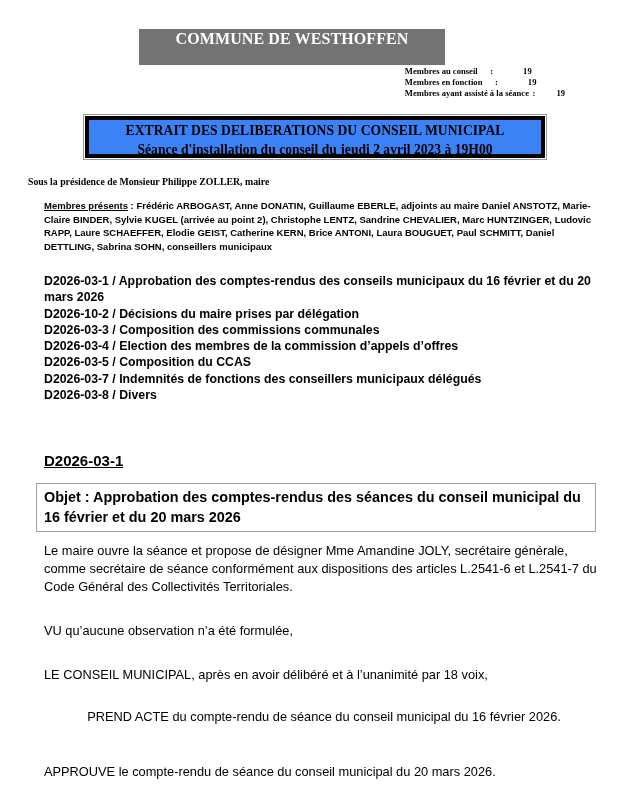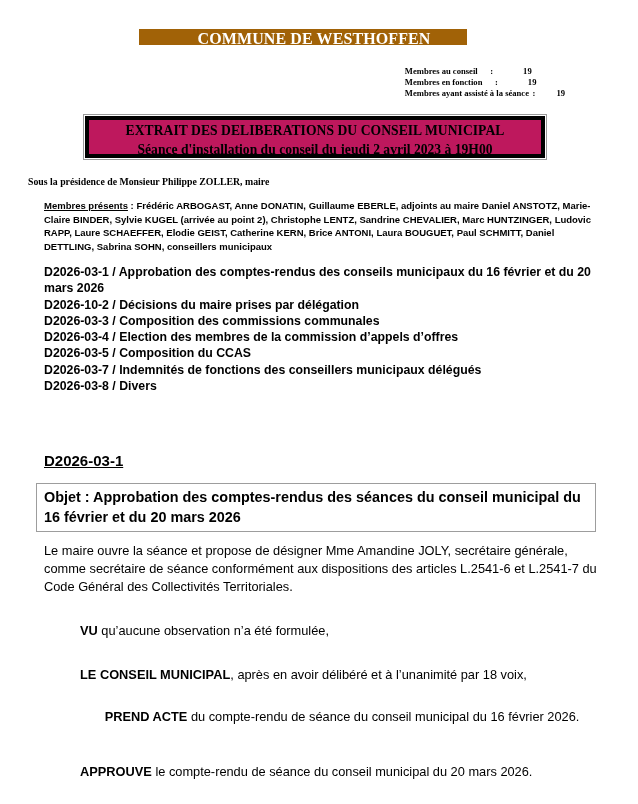--- a/index.html
+++ b/index.html
@@ -1,62 +1,62 @@
 <!DOCTYPE html>
 <html><head>
   <meta charset="utf-8">
   <style>
     html, body { margin: 0; padding: 0; background: #ffffff; }
     body { width: 638px; height: 804px; position: relative; overflow: hidden; color: #000; }
     .serif { font-family: "Liberation Serif", "DejaVu Serif", serif; }
     .sans { font-family: "Liberation Sans", "DejaVu Sans", sans-serif; }
 
     .commune-banner {
-      position: absolute; left: 139px; top: 29px; width: 306px; height: 16px;
-      background: #a16207; color: #fff; text-align: center;
-      font-size: 16px; font-weight: bold; line-height: 20px; letter-spacing: 0.1px; padding-left: 22px;
+      position: absolute; left: 139px; top: 29px; width: 306px; height: 36px;
+      background: #737373; color: #fff; text-align: center;
+      font-size: 16px; font-weight: bold; line-height: 20px; letter-spacing: 0.1px;
     }
 
     .members-stats { position: absolute; top: 66px; right: 73px; font-size: 8.6px; font-weight: bold; line-height: 11px; }
     .members-stats .row { display: flex; justify-content: flex-start; }
     .members-stats .lbl { text-align: right; }
     .members-stats .colon { width: 28px; text-align: center; }
     .members-stats .val { width: 26px; text-align: right; }
 
     .extract-box {
       position: absolute; left: 85px; top: 116px; width: 460px; height: 42px;
       border: 4px solid #000; outline: 1px solid #9a9a9a; outline-offset: 1px;
-      background: #be185d; text-align: center; font-weight: bold; font-size: 13.6px; line-height: 19px;
+      background: #3b82f6; text-align: center; font-weight: bold; font-size: 13.6px; line-height: 19px;
       box-sizing: border-box; padding-top: 1px;
     }
     .extract-box .line1 { letter-spacing: 0.05px; }
 
     .presidence { position: absolute; left: 28px; top: 176px; font-size: 9.8px; font-weight: bold; }
 
     .membres { position: absolute; left: 44px; top: 199px; width: 560px; font-size: 9.5px; font-weight: bold; line-height: 13.6px; }
     .membres .u { text-decoration: underline; }
 
-    .agenda { position: absolute; left: 44px; top: 264px; width: 560px; font-size: 12.3px; font-weight: bold; line-height: 16.3px; }
+    .agenda { position: absolute; left: 44px; top: 273px; width: 560px; font-size: 12.3px; font-weight: bold; line-height: 16.3px; }
     .agenda .item { margin: 0; }
 
     .deliberation-id { position: absolute; left: 44px; top: 452px; font-size: 15px; font-weight: bold; text-decoration: underline; }
 
     .objet-box {
       position: absolute; left: 36px; top: 483px; width: 560px; height: 49px;
       border: 1px solid #9d9d9d; box-sizing: border-box; padding: 3px 7px 12px 7px;
       font-size: 14.4px; font-weight: bold; line-height: 20px;
     }
 
     .body-text { position: absolute; left: 44px; width: 560px; font-size: 12.8px; line-height: 18.2px; }
     .p1 { top: 542px; }
     .p2 { top: 622px; }
     .p3 { top: 666px; }
     .p4 { top: 708px; text-align: center; }
     .p5 { top: 763px; }
-    .body-text b { font-weight: bold; margin-left: 36px; }
+    .body-text b { font-weight: normal; }
   </style>
 </head>
 <body>
 
 <div class="commune-banner serif">
   <span>COMMUNE DE WESTHOFFEN</span>
 </div>
 
 <div class="members-stats serif">
   <div class="row">

